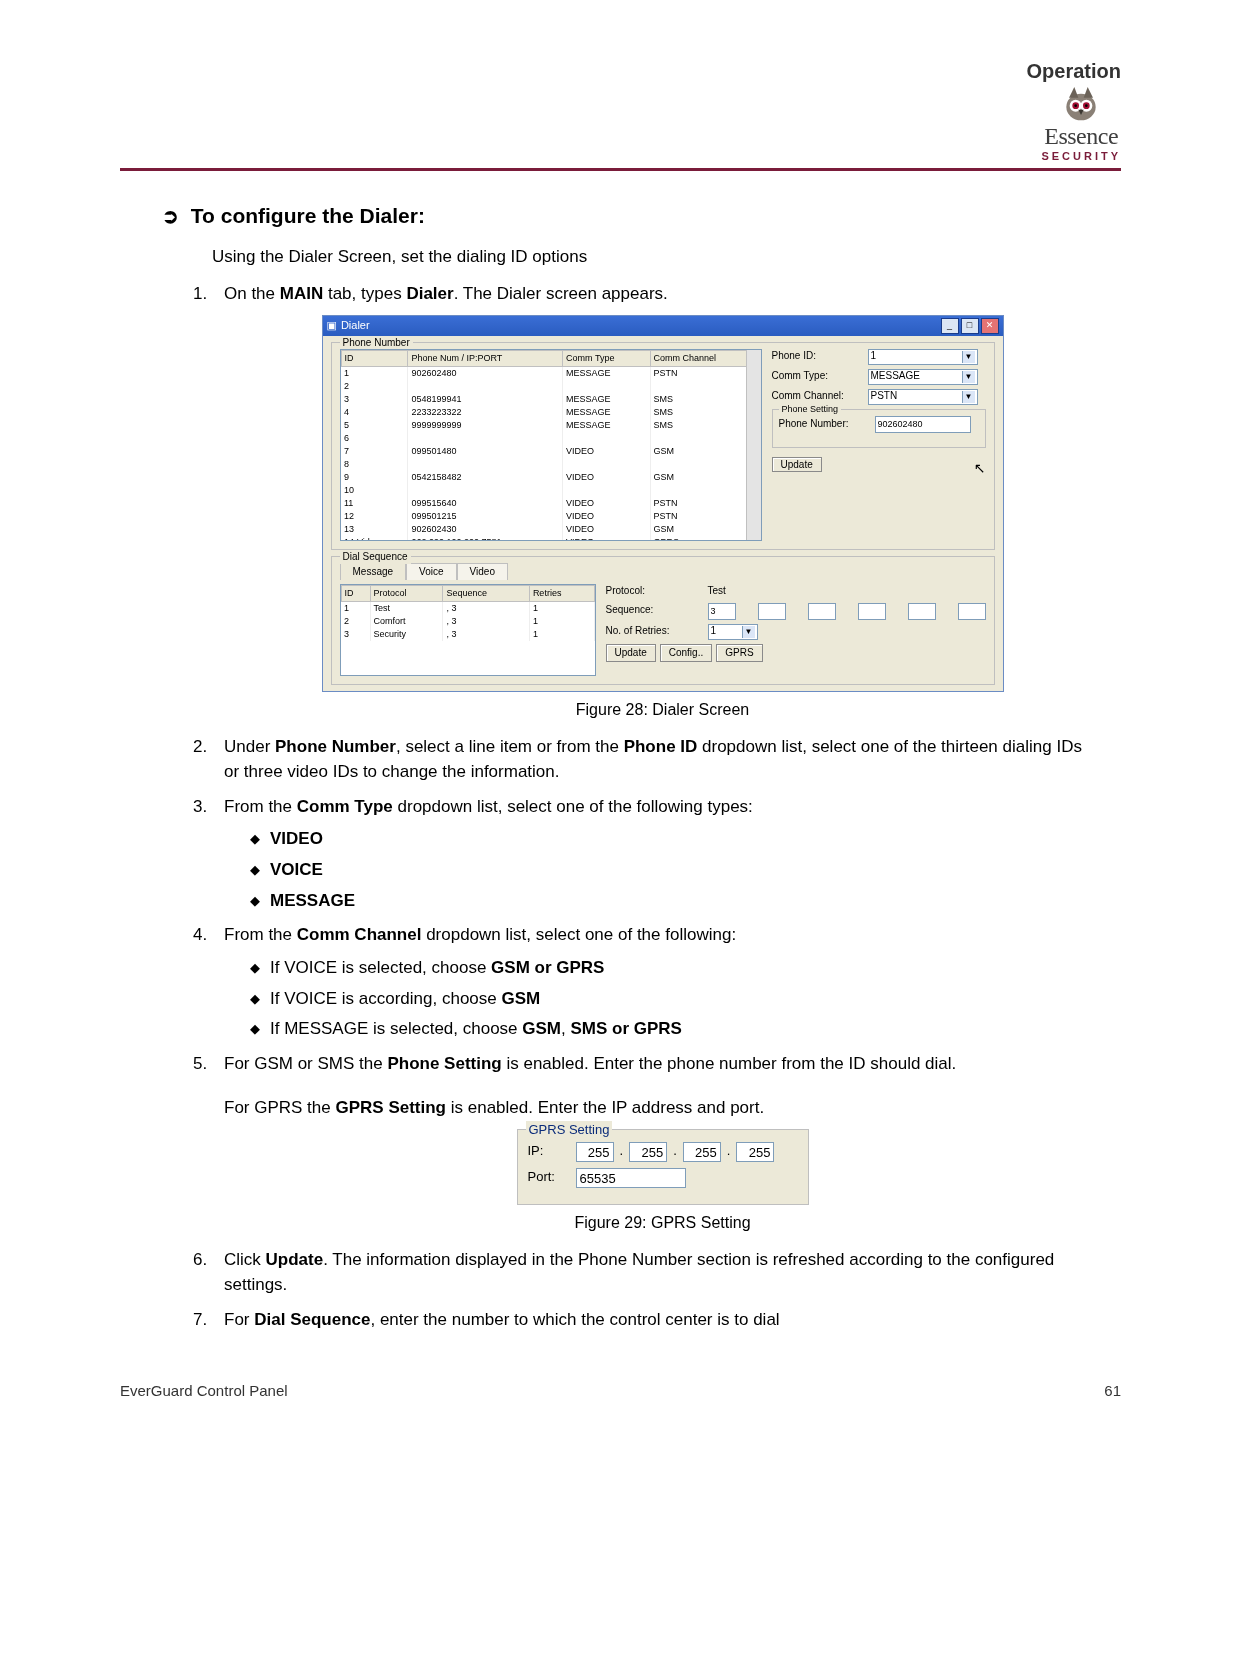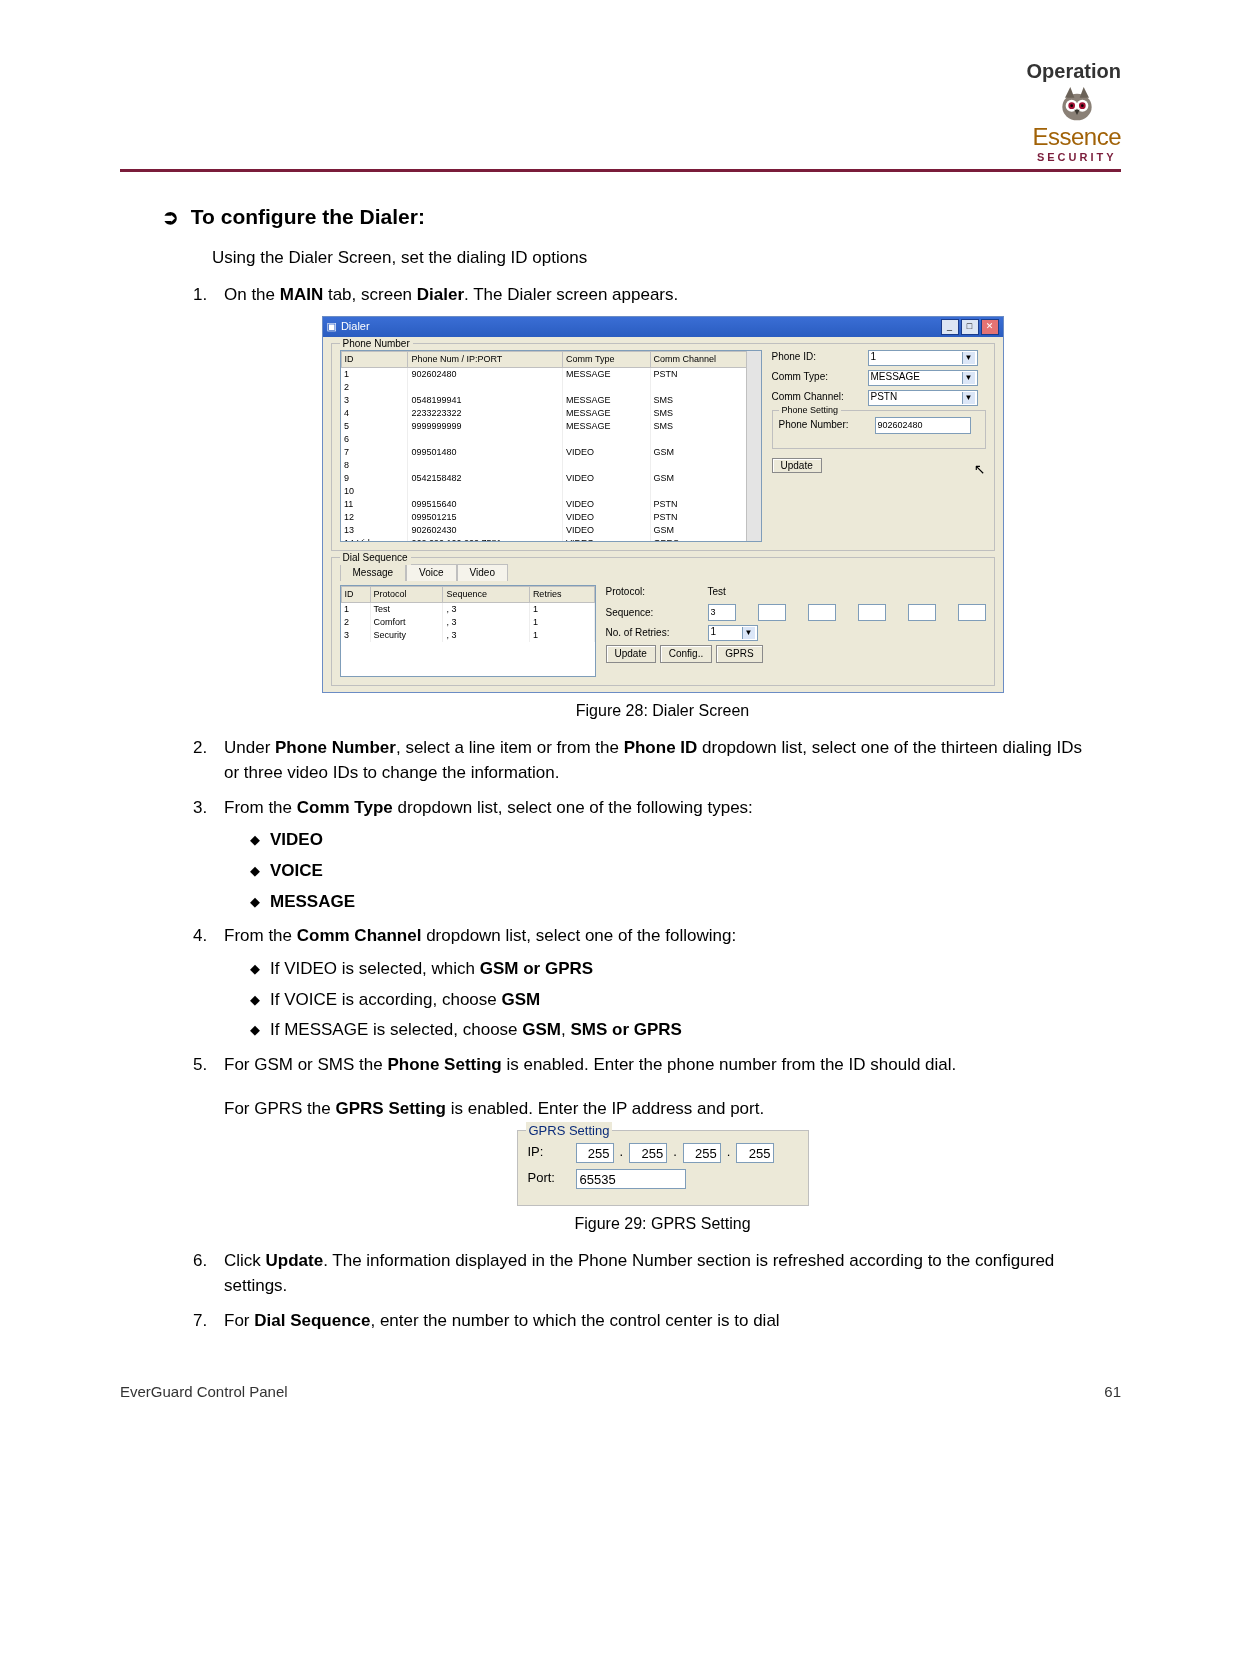--- a/index.html
+++ b/index.html
@@ -32,23 +32,23 @@
     text-align: center;
     font-size: 10px;
   }
   .owl {
     width: 70px;
     height: 40px;
     display: block;
     margin: 0 auto;
   }
   .logo-text-main {
-    font-family: Liberation Sans, sans-serif;
+    font-family: Liberation Serif, serif;
     font-size: 24px;
-    color: #a16207;
+    color: #404040;
     letter-spacing: -0.5px;
   }
   .logo-text-sub {
     font-size: 11px;
     color: #7a1c3a;
     font-weight: bold;
     letter-spacing: 3px;
   }
   .content {
     margin-left: 70px;
@@ -217,21 +217,21 @@
   .dial-tab.active { background:#ece9d8; font-weight:normal; }
   .ds-flex { display:flex; gap:10px; align-items:flex-start; }
   .ds-table {
     border:1px solid #7f9db9; background:#fff; width:300px; height:90px; font-size:9px; overflow:hidden;
   }
   .ds-table table { width:100%; border-collapse:collapse; }
   .ds-table th { background:#ece9d8; border:1px solid #c0c0c0; font-weight:normal; text-align:left; padding:1px 3px; }
   .ds-table td { padding:0 3px; border-right:1px solid #eee; }
   .seq-box { width:22px; }
   .ds-right { flex:1; font-size:10px; }
-  .ds-right .row { display:flex; align-items:flex-end; gap:22px; margin-bottom:4px; }
+  .ds-right .row { display:flex; align-items:flex-start; gap:22px; margin-bottom:4px; }
   .ds-right .lbl { width:80px; }
   .ds-btns { display:flex; gap:4px; margin-top:4px; }
 
   
   .gprs-box {
     width: 270px;
     margin: 8px auto 4px auto;
     border: 1px solid #bfbfbf;
     position: relative;
     padding: 12px 10px 10px 10px;
@@ -287,21 +287,21 @@
     <div class="section-heading">
       <span class="arrow-icon">➲</span>
       <span>To configure the Dialer:</span>
     </div>
 
     <div class="intro-line">Using the Dialer Screen, set the dialing ID options</div>
 
     <ol class="steps">
 
       <li>
-        <span>On the </span><span class="b">MAIN</span><span> tab, screen </span><span class="b">Dialer</span><span>. The Dialer screen appears.</span>
+        <span>On the </span><span class="b">MAIN</span><span> tab, types </span><span class="b">Dialer</span><span>. The Dialer screen appears.</span>
 
         <div class="figure">
           <div class="dialer-window">
             <div class="title-bar">
               <div class="title-bar-title">
                 <span>▣</span>
                 <span>Dialer</span>
               </div>
               <div class="win-btns">
                 <span class="win-btn">_</span>
@@ -533,21 +533,21 @@
         <ul class="diamond">
           <li><span class="b">VIDEO</span></li>
           <li><span class="b">VOICE</span></li>
           <li><span class="b">MESSAGE</span></li>
         </ul>
       </li>
 
       <li>
         <span>From the </span><span class="b">Comm Channel</span><span> dropdown list, select one of the following:</span>
         <ul class="diamond">
-          <li><span>If VIDEO is selected, which </span><span class="b">GSM or GPRS</span></li>
+          <li><span>If VOICE is selected, choose </span><span class="b">GSM or GPRS</span></li>
           <li><span>If VOICE is according, choose </span><span class="b">GSM</span></li>
           <li><span>If MESSAGE is selected, choose </span><span class="b">GSM</span><span>, </span><span class="b">SMS or GPRS</span></li>
         </ul>
       </li>
 
       <li>
         <span>For GSM or SMS the </span><span class="b">Phone Setting</span><span> is enabled. Enter the phone number from the ID should dial.</span>
         <div style="margin-top:20px;">
           <span>For GPRS the </span><span class="b">GPRS Setting</span><span> is enabled. Enter the IP address and port.</span>
         </div>

